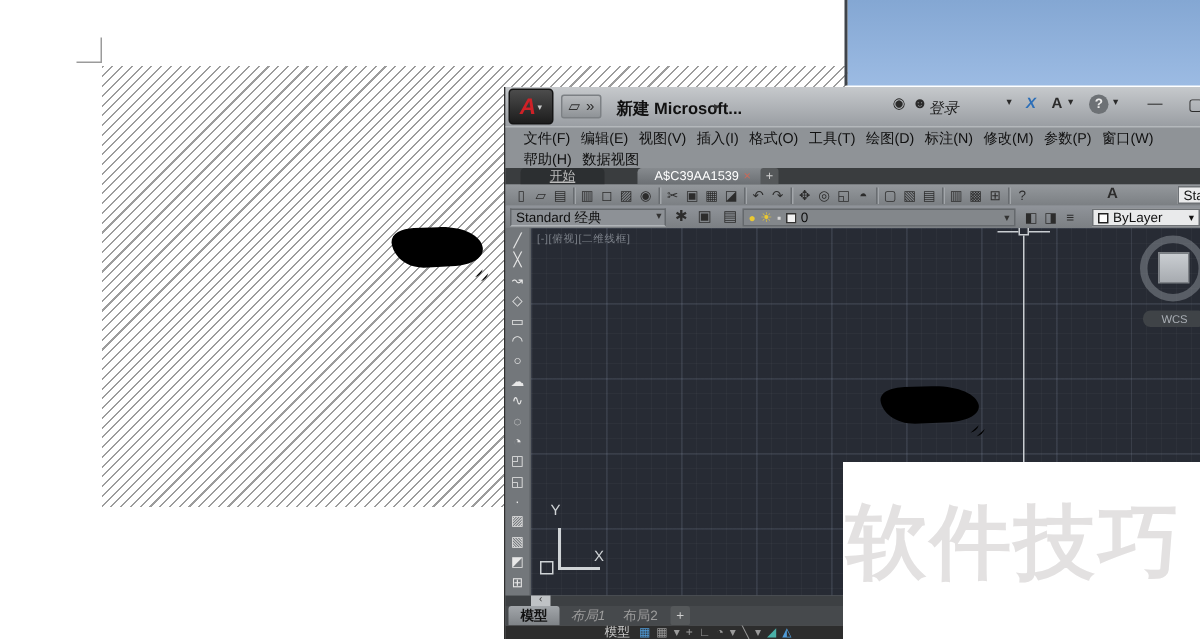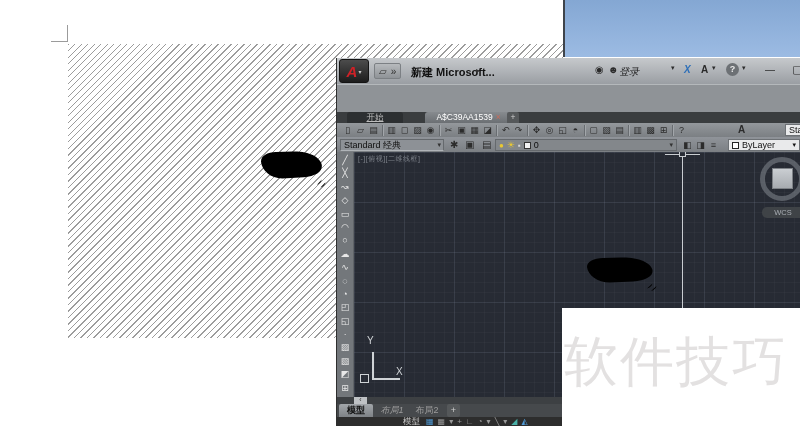--- a/index.html
+++ b/index.html
@@ -129,21 +129,21 @@
   .ltab.l2 { left:74px; width:32px; color:#9c9c9c; }
   .ltab.plus { left:110px; width:13px; background:#55585a; color:#cfcfcf; border-radius:2px; }
 
   .statusbar { position:absolute; left:0; top:359px; width:464px; height:9px; background:#2d2d2d; overflow:hidden;
     display:flex; align-items:flex-start; gap:6px; padding-left:66px; }
   .statusbar .mlabel { color:#c8c8c8; font-size:8.5px; line-height:9px; }
   .statusbar .iconstrip { gap:4px; }
   .statusbar .icon { font-size:8px; color:#9a9a9a; line-height:9px; width:auto; }
 
   
-  .wm-box { position:absolute; left:562px; top:308px; width:238px; height:118px; background:#ffffff; overflow:hidden; }
+  .wm-box { position:absolute; left:562px; top:308px; width:238px; height:118px; background:#ffffff; overflow:hidden;font-weight:bold; }
   .wm-text { position:absolute; left:2px; top:18px; font-size:54px; color:#e3e1e1; letter-spacing:2px; white-space:nowrap; }
 </style>
 </head>
 <body>
 
 <svg width="0" height="0" style="position:absolute">
   <defs>
     <symbol id="heli" viewBox="0 0 140 50">
       <path d="M3,8 L133,3.6 M3,9.6 L133,5.2" stroke-width="1.2"></path>
       <path d="M92,5 L92,12 M89,8 h6" stroke-width="1"></path>
@@ -188,20 +188,37 @@
       <span class="tb-ico x-ico" style="left:347px">X</span>
       <span class="tb-ico" style="left:364px;font-weight:bold">A</span>
       <span class="tb-ico" style="left:375px;font-size:7px">▾</span>
       <span class="help-circ">?</span>
       <span class="tb-ico" style="left:405px;font-size:7px">▾</span>
       <span class="min-btn">—</span>
       <span class="max-btn">▢</span>
     </div>
 
     <div class="menubar">
+      <div class="menurow">
+          <span>文件(F)</span>
+          <span>编辑(E)</span>
+          <span>视图(V)</span>
+          <span>插入(I)</span>
+          <span>格式(O)</span>
+          <span>工具(T)</span>
+          <span>绘图(D)</span>
+          <span>标注(N)</span>
+          <span>修改(M)</span>
+          <span>参数(P)</span>
+          <span>窗口(W)</span>
+        </div>
+      <div class="menurow">
+          <span>帮助(H)</span>
+          <span>数据视图</span>
+        </div>
     </div>
 
     <div class="filetabs">
       <div class="ftab start">开始</div>
       <div class="ftab active">
         <span>A$C39AA1539</span><span class="close">×</span>
       </div>
       <div class="ftab plus">+</div>
     </div>
 

